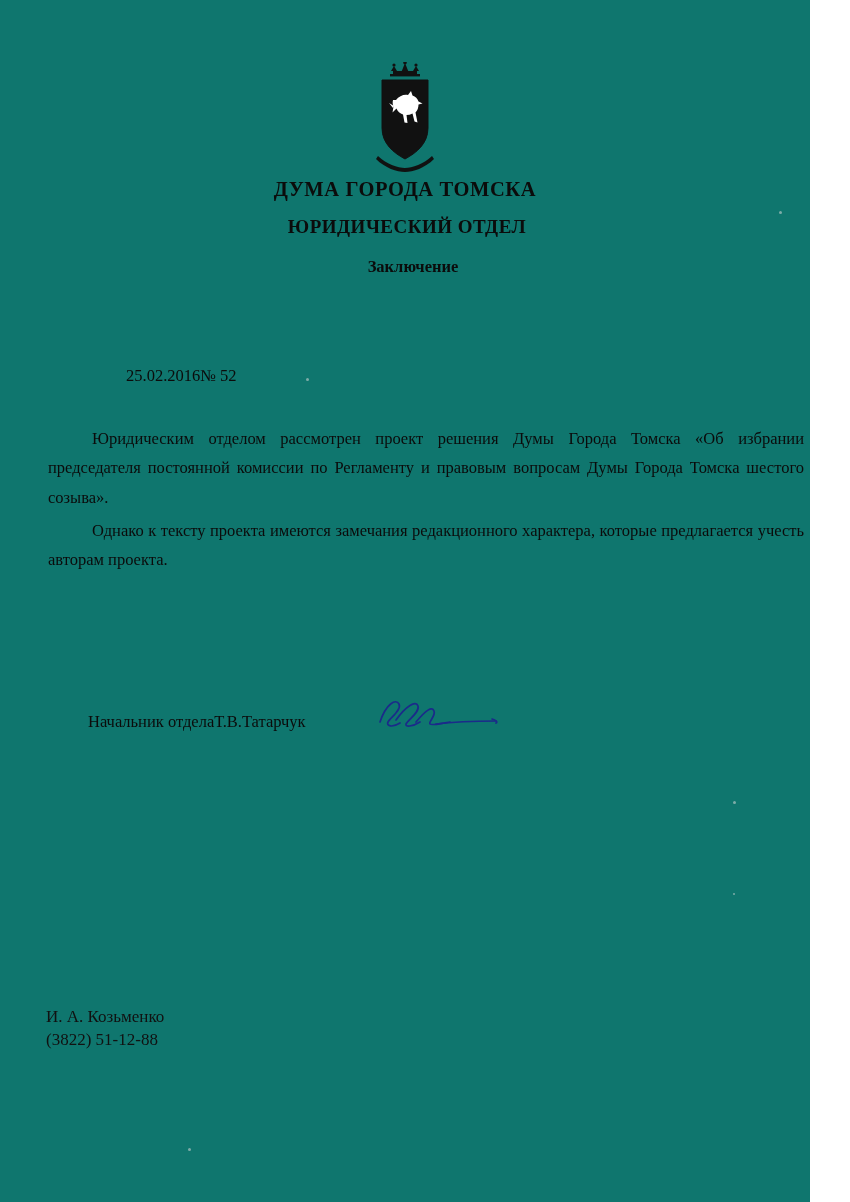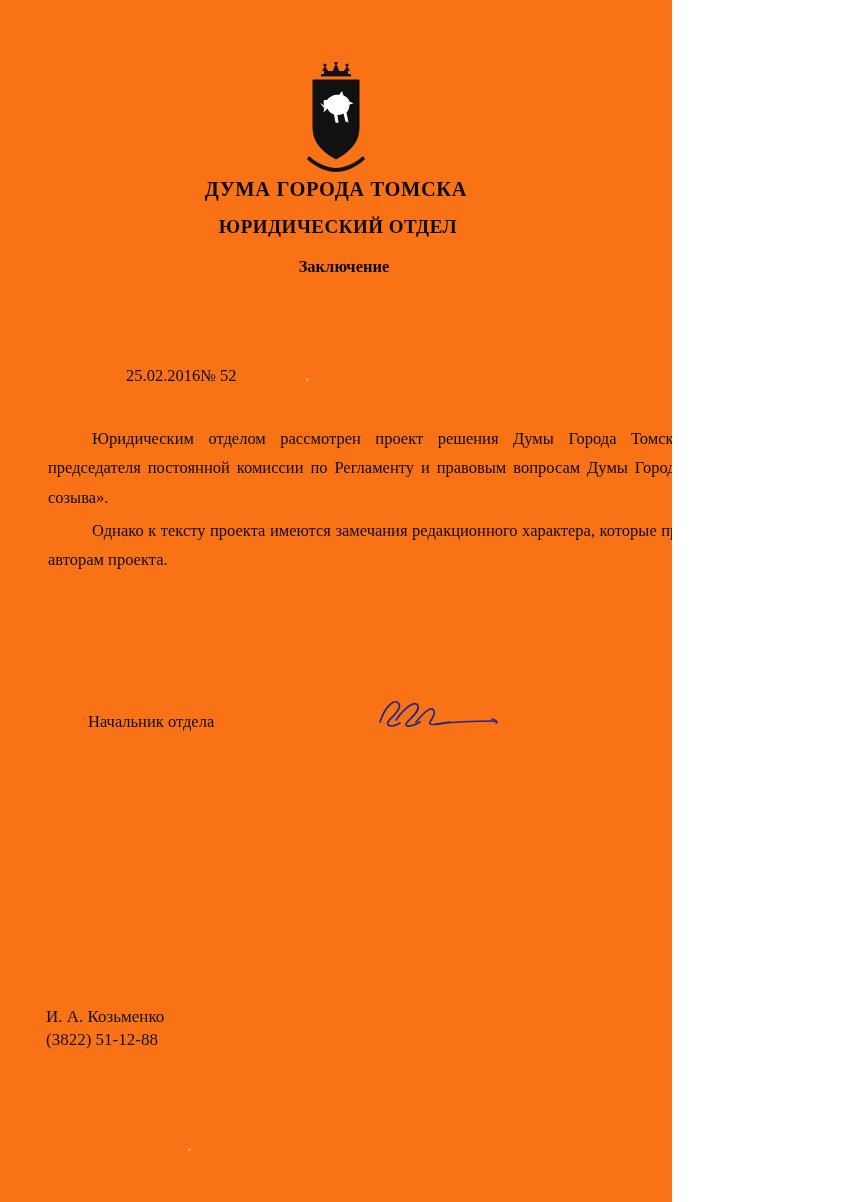--- a/index.html
+++ b/index.html
@@ -2,23 +2,23 @@
 <html lang="ru"><head>
 <meta charset="utf-8">
 <style>
   html, body {
     margin: 0;
     padding: 0;
     background: #ffffff;
   }
   .page {
     position: relative;
-    width: 672px;
+    width: 810px;
     height: 1202px;
-    background: #f97316;
+    background: #0f766e;
     font-family: "Liberation Serif", serif;
     color: #0b0b0b;
     overflow: hidden;
   }
 
   
   .emblem-wrap {
     position: absolute;
     top: 62px;
     left: 0;
@@ -101,21 +101,21 @@
   }
   .body p:last-child { margin-bottom: 0; }
 
   
   .sign-row {
     position: absolute;
     top: 712px;
     left: 48px;
     width: 756px;
     display: flex;
-    justify-content: space-between;
+    justify-content: flex-start;
     align-items: baseline;
     font-size: 16.5px;
   }
   .sign-title { margin-left: 40px; }
   .sign-name { margin-right: 24px; }
   .signature-mark {
     position: absolute;
     top: 692px;
     left: 372px;
     width: 140px;

